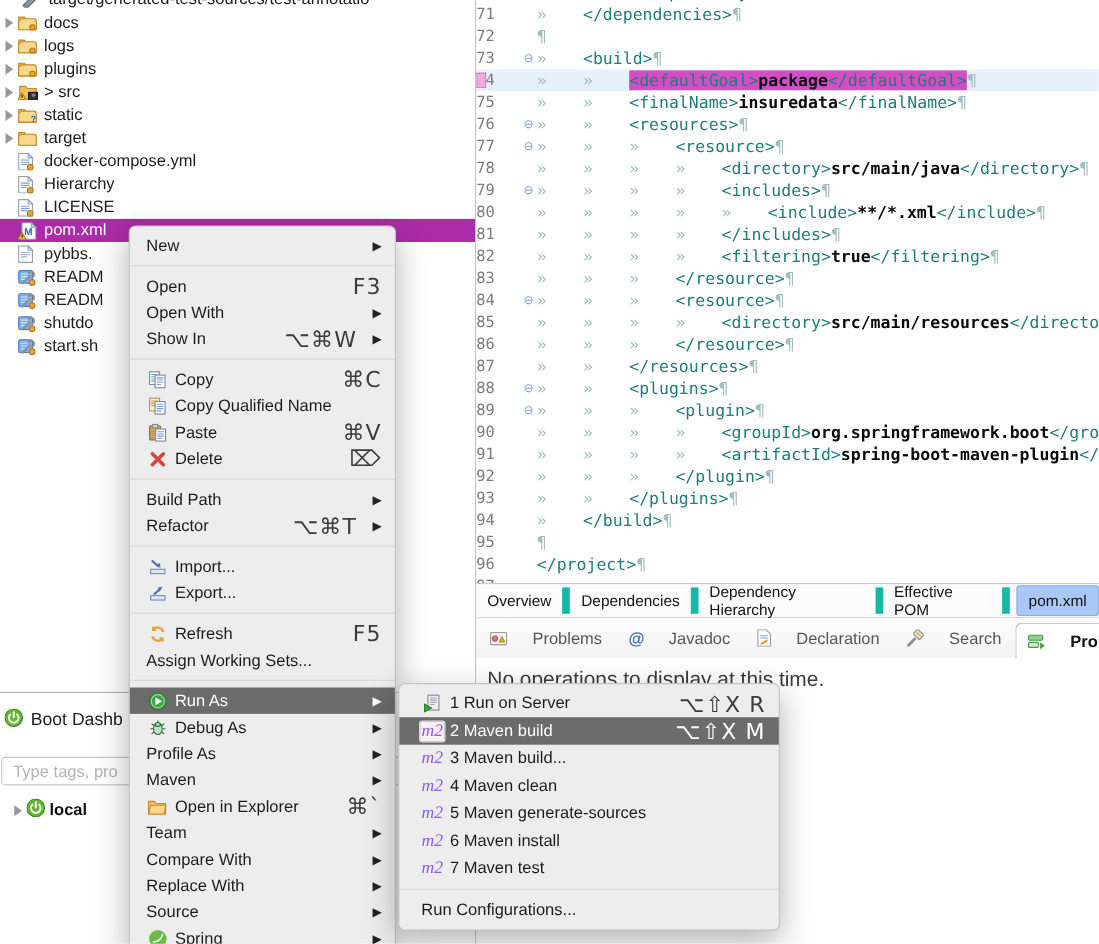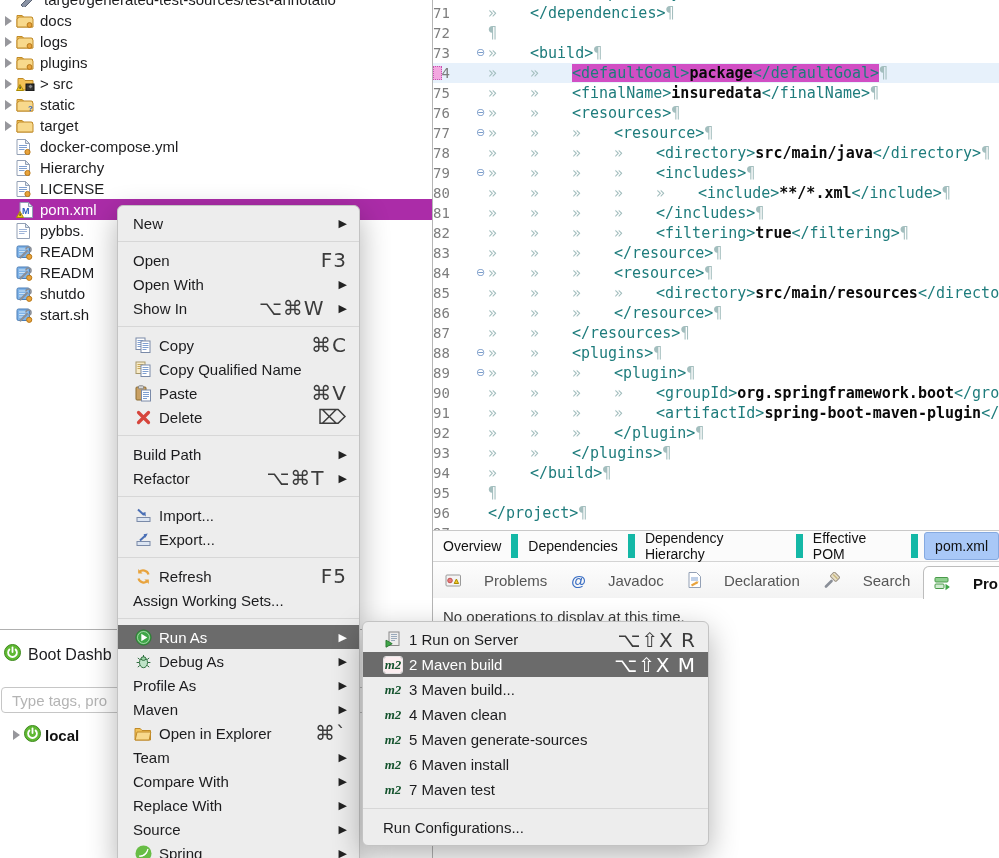--- a/index.html
+++ b/index.html
@@ -39,21 +39,21 @@
   .ftab{padding:3px 10px;border-right:7px solid #14b8a6;height:18px;display:flex;align-items:center}
   .ftab.active{background:#A9C8F7;border:1px solid #85A9E0;border-radius:3px;margin-left:6px;height:20px}
   
   .bottom-panel{position:absolute;left:433px;top:562px;width:566px;height:296px;background:#fff}
   .view-tabs{position:relative;height:36px;display:flex;align-items:center;gap:24px;padding-left:12px;
              font-size:15px;color:#565656;background:linear-gradient(#fdfdfd,#f3f3f3)}
   .vtab{display:flex;align-items:center;gap:22px;white-space:nowrap}
   .vtab .ic{display:inline-flex;align-items:center}
   .vtab.active{position:absolute;right:-14px;top:4px;height:32px;background:#fff;border:1px solid #bdbdbd;border-bottom:none;
                border-radius:6px 6px 0 0;padding:0 14px 0 10px;font-weight:bold;color:#111}
-  .panel-msg{padding:10px 0 0 10px;font-size:15px;color:#3d3d3d}
+  .panel-msg{padding:10px 0 0 10px;font-size:19px;color:#3d3d3d}
   
   .boot-panel{position:absolute;left:0;top:630px;width:432px;height:228px;background:#fff}
   .boot-head{display:flex;align-items:center;gap:7px;padding:14px 0 0 4px;font-size:16px;color:#1c1c1e;white-space:nowrap}
   .boot-filter{margin:22px 0 0 1px;width:352px;height:24px;border:1px solid #c6c6c6;border-radius:4px;
                font-size:15px;padding:0 10px;color:#333;font-family:"Liberation Sans",sans-serif}
   .boot-filter::placeholder{color:#b4b4b4}
   .boot-local{display:flex;align-items:center;margin-top:12px;padding-left:8px;font-size:15px;color:#111}
   .boot-local .lbl{font-weight:bold;margin-left:4px}
   
   .menu{position:absolute;background:#EDEDED;border:1px solid #c3c3c3;border-radius:6px;
@@ -62,21 +62,21 @@
   #runAsMenu{left:362px;top:621px;width:347px;z-index:11;box-sizing:border-box}
   .mi{display:flex;align-items:center;height:24px;padding:0 12px 0 15px;white-space:nowrap}
   .mi .mic{width:20px;flex:0 0 20px;margin-right:6px;display:inline-flex;align-items:center;justify-content:center}
   .mi .mlabel{}
   .mi .mright{margin-left:auto;display:flex;align-items:center;gap:14px}
   .shortcut{color:#3c3c3c;font-family:"DejaVu Sans",sans-serif;font-size:20px;letter-spacing:1px}
   .marrow{color:#222;font-family:"DejaVu Sans",sans-serif;font-size:11px}
   .mi.hl{background:#6B6B6B;color:#fff}
   .mi.hl .shortcut,.mi.hl .marrow{color:#fff}
   .msep{height:1px;background:#d7d7d7;margin:6px 0}
-  .m2badge{color:#14532d;font-weight:bold;font-style:italic;font-size:13px;font-family:"Liberation Serif",serif}
+  .m2badge{color:#8b5cf6;font-weight:normal;font-style:italic;font-size:16px;font-family:"Liberation Serif",serif}
   .mi.hl .m2badge{outline:1px solid #e6e6e6;background:#fceef0;padding:0 1px;border-radius:2px}
   #runAsMenu .mi{height:25px;padding-left:20px}
 </style>
 </head>
 <body>
 
 <div class="explorer">
   <div id="tree">
       <div class="tree-row flush">
         <span class="tree-ic">

